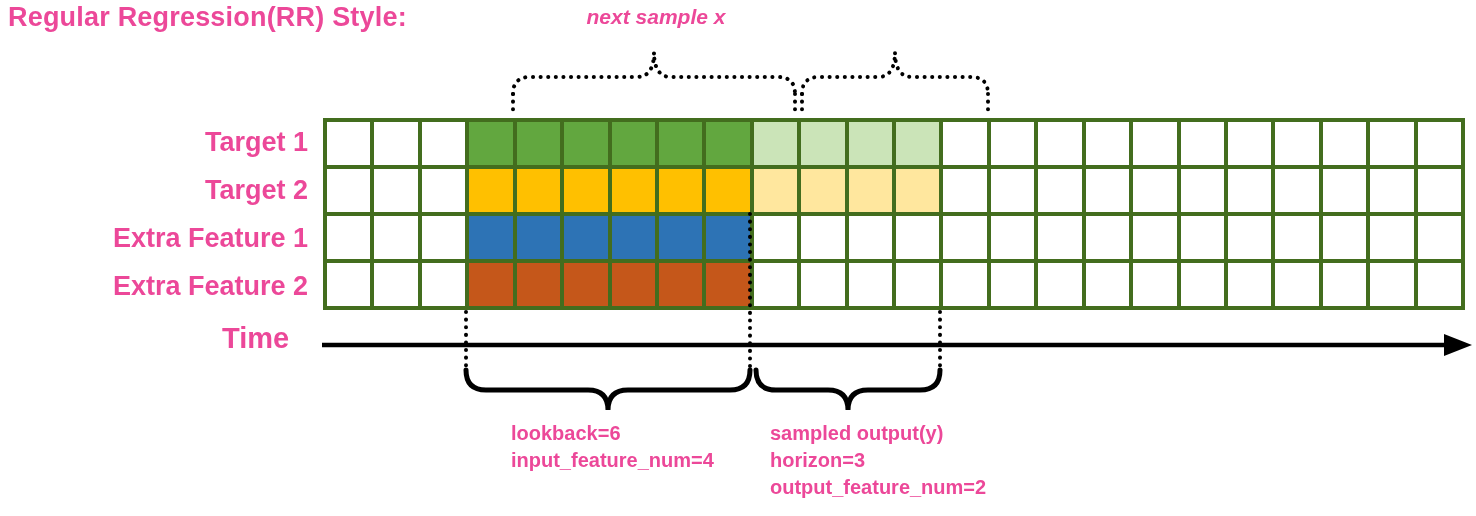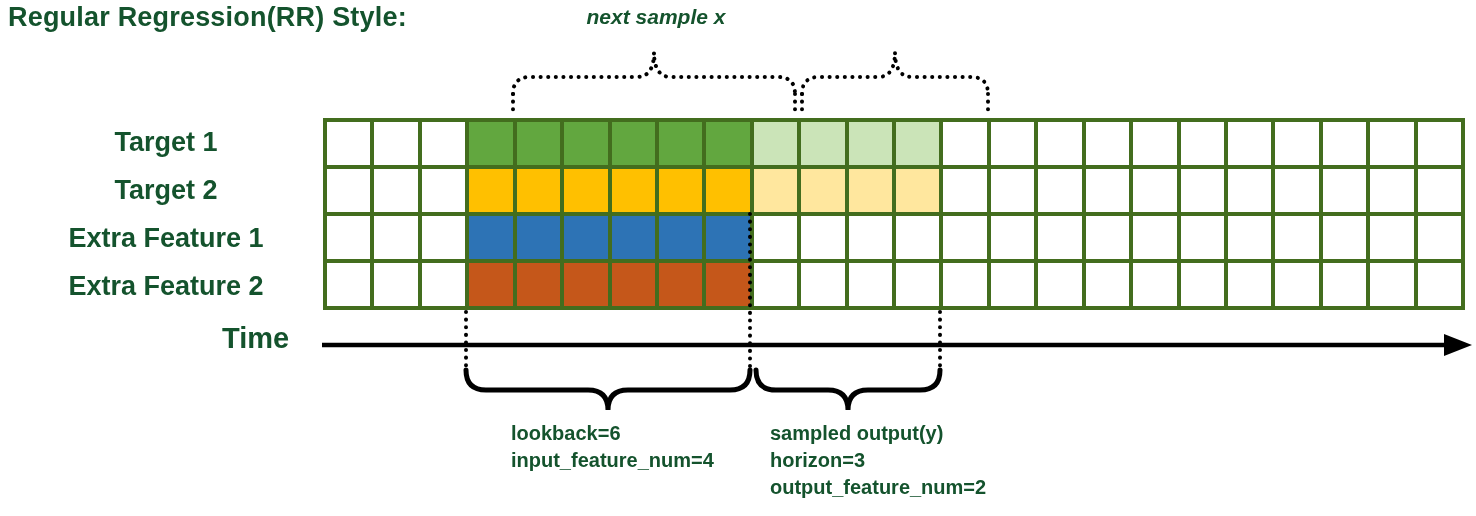--- a/index.html
+++ b/index.html
@@ -1,32 +1,32 @@
 <!DOCTYPE html>
 <html style="--grid-border: #436d1e; --target1-solid: #62a73f; --target1-light: #cbe4b8; --target2-solid: #ffc000; --target2-light: #ffe79e; --extra1-solid: #2d73b5; --extra2-solid: #c5571a;"><head>
 <meta charset="utf-8">
 <style>
   html,body { margin:0; padding:0; background:#fff; }
   .canvas {
     position:relative; width:1476px; height:516px; background:#fff;
-    font-family:"Liberation Sans", sans-serif; color:#14532d; overflow:hidden;
+    font-family:"Liberation Sans", sans-serif; color:#ec4899; overflow:hidden;
   }
   .title {
     position:absolute; left:8px; top:2px;
     font-size:27px; font-weight:bold; letter-spacing:0.2px;
   }
   .grid {
     position:absolute; left:323px; top:118px; width:1142px; height:192px;
     display:grid; grid-template-columns:repeat(24,1fr); grid-template-rows:repeat(4,1fr);
     box-sizing:border-box; border:2.5px solid var(--grid-border); background:#fff;
   }
   .cell { box-sizing:border-box; border:2.5px solid var(--grid-border); background:#fff; }
   .row-label {
-    position:absolute; left:12px; width:308px; height:48px; line-height:48px;
-    text-align:center; font-size:27px; font-weight:bold;
+    position:absolute; left:0; width:308px; height:48px; line-height:48px;
+    text-align:right; font-size:27px; font-weight:bold;
   }
   .time-label {
     position:absolute; left:222px; top:322px; font-size:29px; font-weight:bold;
   }
   .ann {
     position:absolute; top:5px; transform:translateX(-50%);
     font-size:21px; font-weight:bold; font-style:italic; white-space:nowrap;
   }
   .ann.next-x { left:656px;font-style:italic; }
   .ann.next-y { left:895px; }

